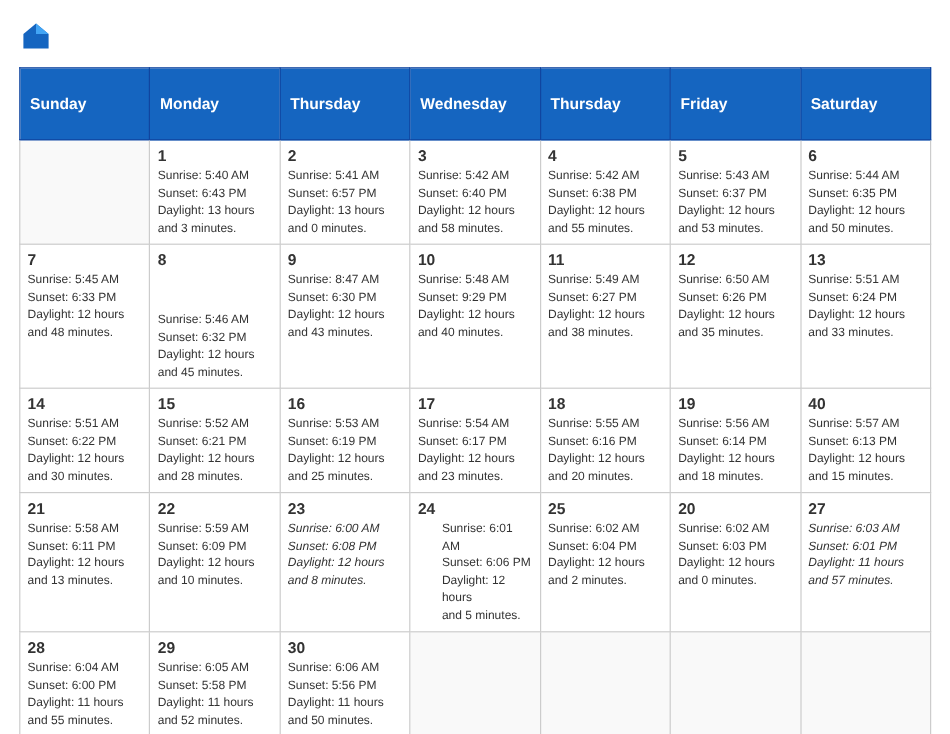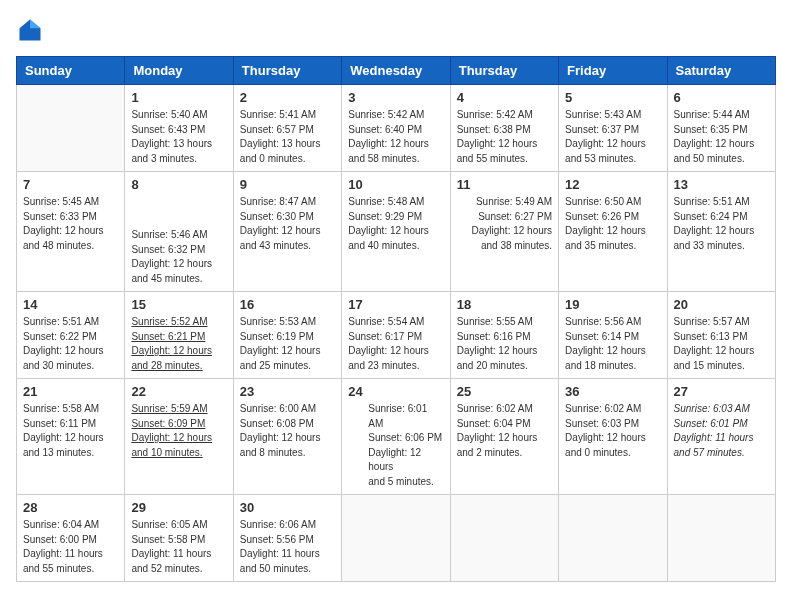--- a/index.html
+++ b/index.html
@@ -47,21 +47,21 @@
     .calendar {
       width: 100%;
       border-collapse: collapse;
       border: 1px solid #ccc;
     }
     .calendar th {
       background-color: #1565c0;
       color: #fff;
       font-size: 13px;
       font-weight: bold;
-      padding: 6px 8px;
+      padding: 22px 8px;
       text-align: left;
       border: 1px solid #1045a0;
     }
     .calendar td {
       vertical-align: top;
       padding: 5px 6px;
       border: 1px solid #ccc;
       font-size: 10.5px;
       color: #333;
       width: calc(100% / 7);
@@ -184,21 +184,21 @@
         </td>
         <td>
           <div class="day-number">10</div>
           <div class="day-info" style="white-space: pre-line;">Sunrise: 5:48 AM
 Sunset: 9:29 PM
 Daylight: 12 hours
 and 40 minutes.</div>
         </td>
         <td>
           <div class="day-number">11</div>
-          <div class="day-info" style="white-space: pre-line; text-align: right;">Sunrise: 5:49 AM
+          <div class="day-info" style="white-space: pre-line;">Sunrise: 5:49 AM
 Sunset: 6:27 PM
 Daylight: 12 hours
 and 38 minutes.</div>
         </td>
         <td>
           <div class="day-number">12</div>
           <div class="day-info" style="white-space: pre-line;">Sunrise: 6:50 AM
 Sunset: 6:26 PM
 Daylight: 12 hours
 and 35 minutes.</div>
@@ -214,21 +214,21 @@
       <tr>
         <td>
           <div class="day-number">14</div>
           <div class="day-info" style="white-space: pre-line;">Sunrise: 5:51 AM
 Sunset: 6:22 PM
 Daylight: 12 hours
 and 30 minutes.</div>
         </td>
         <td>
           <div class="day-number">15</div>
-          <div class="day-info" style="white-space: pre-line; text-decoration: underline;">Sunrise: 5:52 AM
+          <div class="day-info" style="white-space: pre-line;">Sunrise: 5:52 AM
 Sunset: 6:21 PM
 Daylight: 12 hours
 and 28 minutes.</div>
         </td>
         <td>
           <div class="day-number">16</div>
           <div class="day-info" style="white-space: pre-line;">Sunrise: 5:53 AM
 Sunset: 6:19 PM
 Daylight: 12 hours
 and 25 minutes.</div>
@@ -248,65 +248,65 @@
 and 20 minutes.</div>
         </td>
         <td>
           <div class="day-number">19</div>
           <div class="day-info" style="white-space: pre-line;">Sunrise: 5:56 AM
 Sunset: 6:14 PM
 Daylight: 12 hours
 and 18 minutes.</div>
         </td>
         <td>
-          <div class="day-number">20</div>
+          <div class="day-number">40</div>
           <div class="day-info" style="white-space: pre-line;">Sunrise: 5:57 AM
 Sunset: 6:13 PM
 Daylight: 12 hours
 and 15 minutes.</div>
         </td>
       </tr>
       <tr>
         <td>
           <div class="day-number">21</div>
           <div class="day-info" style="white-space: pre-line;">Sunrise: 5:58 AM
 Sunset: 6:11 PM
 Daylight: 12 hours
 and 13 minutes.</div>
         </td>
         <td>
           <div class="day-number">22</div>
-          <div class="day-info" style="white-space: pre-line; text-decoration: underline;">Sunrise: 5:59 AM
+          <div class="day-info" style="white-space: pre-line;">Sunrise: 5:59 AM
 Sunset: 6:09 PM
 Daylight: 12 hours
 and 10 minutes.</div>
         </td>
         <td>
           <div class="day-number">23</div>
-          <div class="day-info" style="white-space: pre-line;">Sunrise: 6:00 AM
+          <div class="day-info" style="white-space: pre-line; font-style: italic;">Sunrise: 6:00 AM
 Sunset: 6:08 PM
 Daylight: 12 hours
 and 8 minutes.</div>
         </td>
         <td>
           <div class="day-number">24</div>
           <div class="day-info" style="white-space: pre-line; margin-left: 20px;">Sunrise: 6:01 AM
 Sunset: 6:06 PM
 Daylight: 12 hours
 and 5 minutes.</div>
         </td>
         <td>
           <div class="day-number">25</div>
           <div class="day-info" style="white-space: pre-line;">Sunrise: 6:02 AM
 Sunset: 6:04 PM
 Daylight: 12 hours
 and 2 minutes.</div>
         </td>
         <td>
-          <div class="day-number">36</div>
+          <div class="day-number">20</div>
           <div class="day-info" style="white-space: pre-line;">Sunrise: 6:02 AM
 Sunset: 6:03 PM
 Daylight: 12 hours
 and 0 minutes.</div>
         </td>
         <td>
           <div class="day-number">27</div>
           <div class="day-info" style="white-space: pre-line; font-style: italic;">Sunrise: 6:03 AM
 Sunset: 6:01 PM
 Daylight: 11 hours

